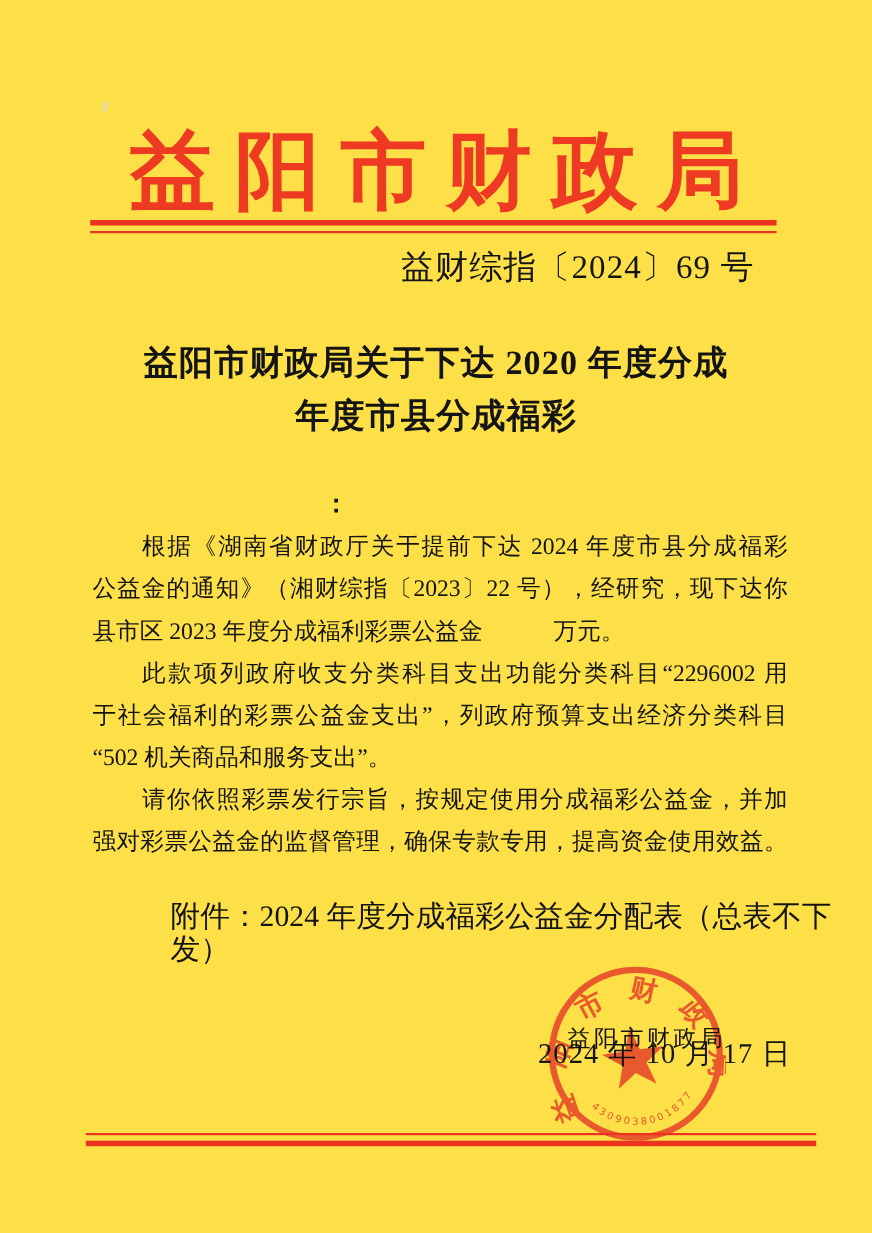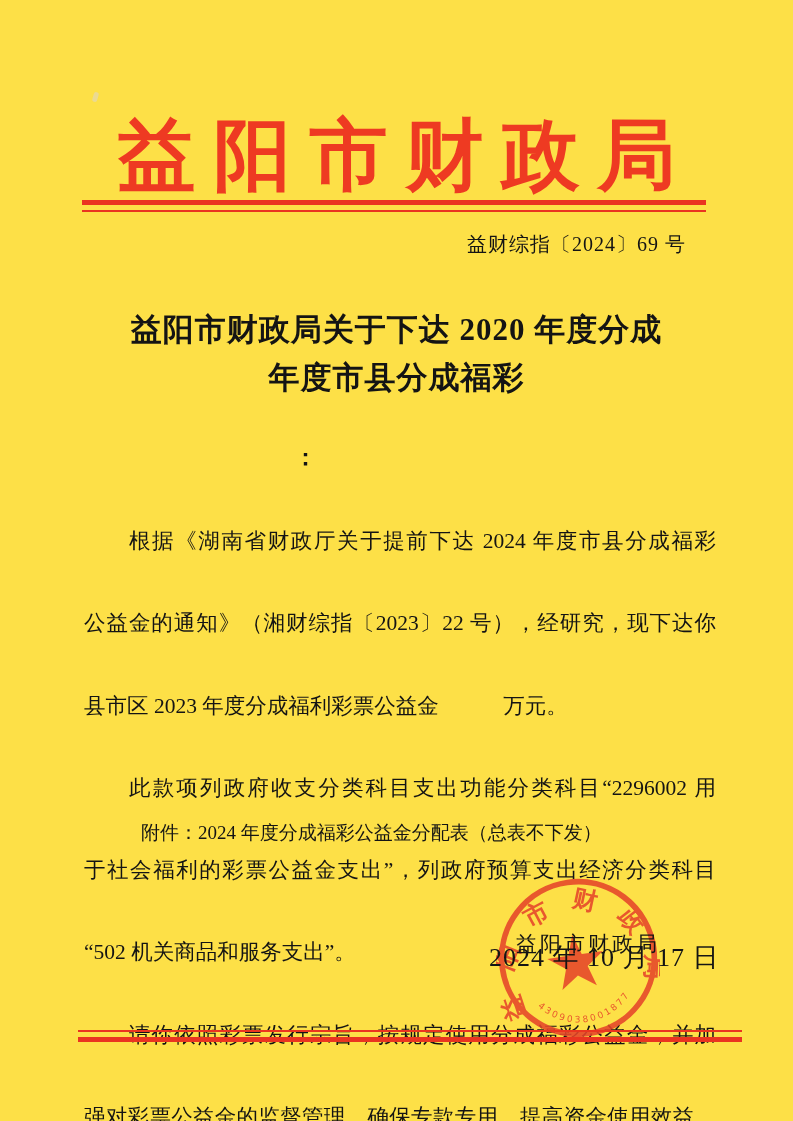--- a/index.html
+++ b/index.html
@@ -25,47 +25,47 @@
     letter-spacing:18px;padding-left:18px;box-sizing:border-box;
     color:#ee3a22;
   }
   .rule{position:absolute;background:#ea3420;}
   .rule-top-thick{left:82px;top:200px;width:624px;height:5px;}
   .rule-top-thin{left:82px;top:210px;width:624px;height:2px;}
   .rule-bottom-thin{left:78px;top:1030px;width:664px;height:2px;}
   .rule-bottom-thick{left:78px;top:1037px;width:664px;height:5px;}
   .doc-number{
     position:absolute;right:107px;top:231px;
-    font-size:20px;line-height:26px;letter-spacing:1px;
+    font-size:30px;line-height:26px;letter-spacing:1px;
   }
   .title{
     position:absolute;left:0;top:306px;width:100%;
     text-align:center;font-size:31px;font-weight:bold;line-height:48px;
     letter-spacing:1px;
   }
   .salutation{
     position:absolute;left:294px;top:442px;
     font-size:23px;font-weight:bold;
   }
   .body-text{
     position:absolute;left:84px;top:478px;width:632px;
     font-size:21.5px;
   }
-  .line{height:38.3px;line-height:38.3px;white-space:nowrap;margin-top:44px;}
+  .line{height:38.3px;line-height:38.3px;white-space:nowrap;}
   .line.jl{
     white-space:normal;
     text-align:justify;
     text-align-last:justify;
     -moz-text-align-last:justify;
     overflow:hidden;
   }
   .line.indent{padding-left:45px;}
   .attachment{
-    position:absolute;left:141px;top:818px;
-    font-size:19px;line-height:30px;
+    position:absolute;left:155px;top:818px;
+    font-size:27px;line-height:30px;
   }
   .seal{
     position:absolute;left:496px;top:876px;width:164px;height:164px;
   }
   .sig-agency{
     position:absolute;left:516px;top:931px;
     font-size:21px;line-height:26px;letter-spacing:3px;
   }
   .sig-date{
     position:absolute;left:489px;top:945px;

